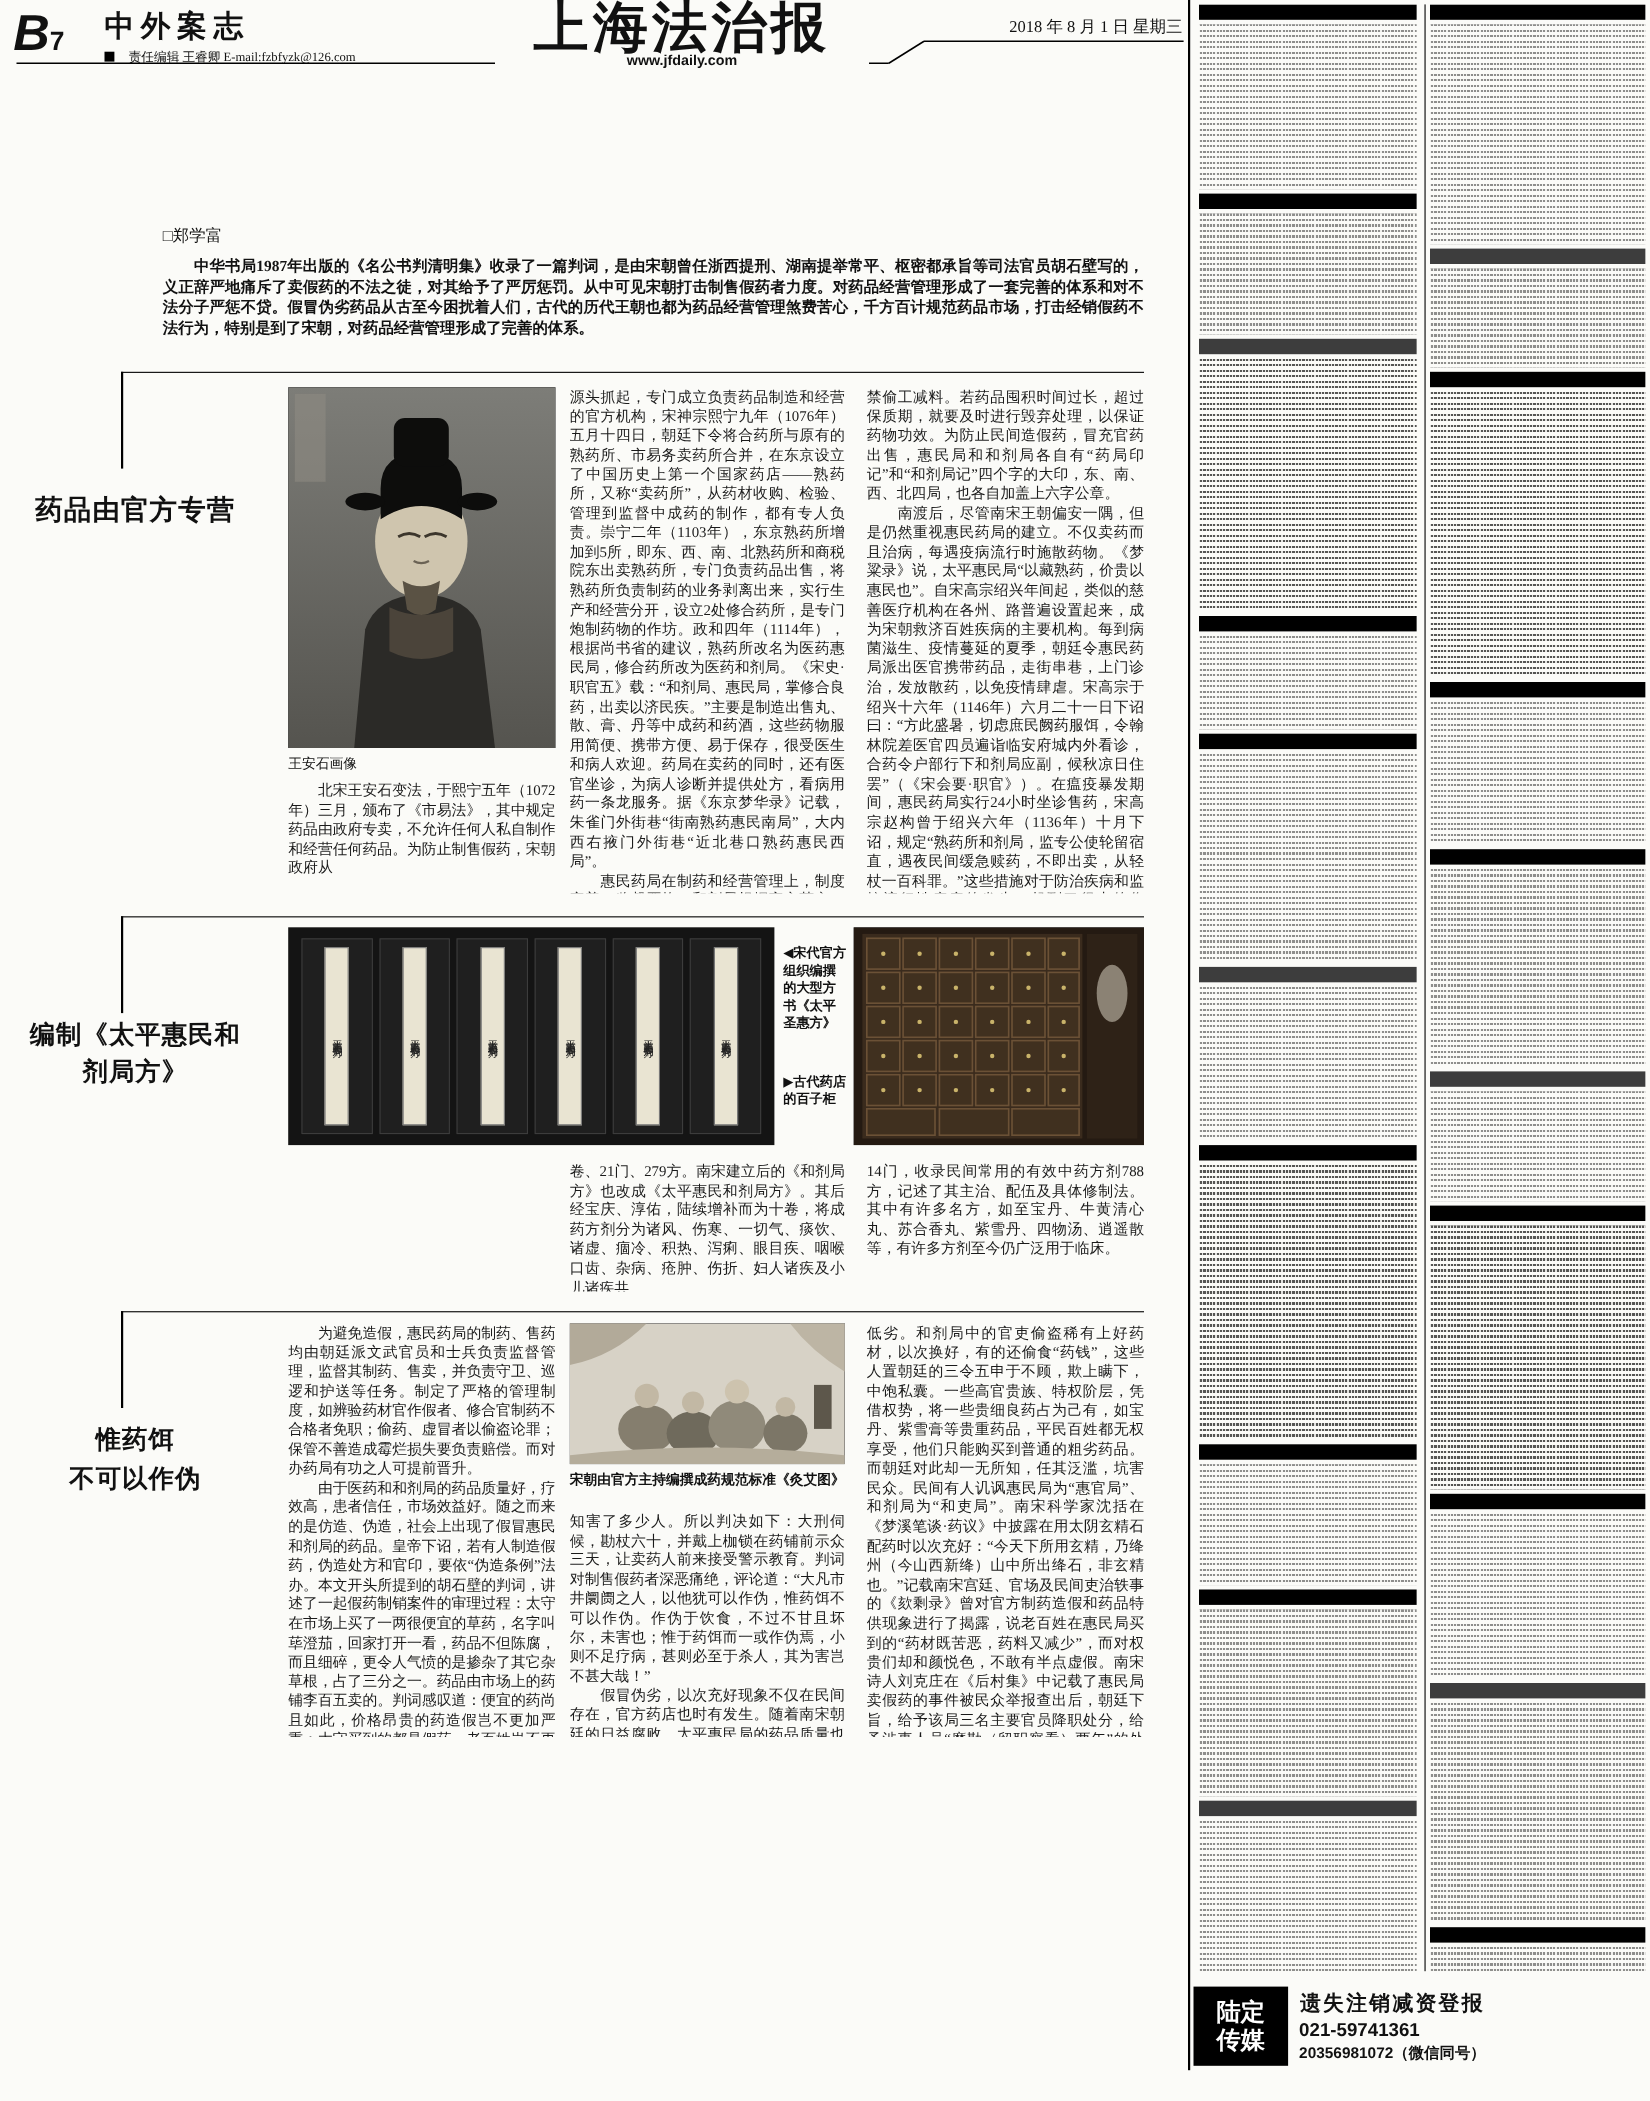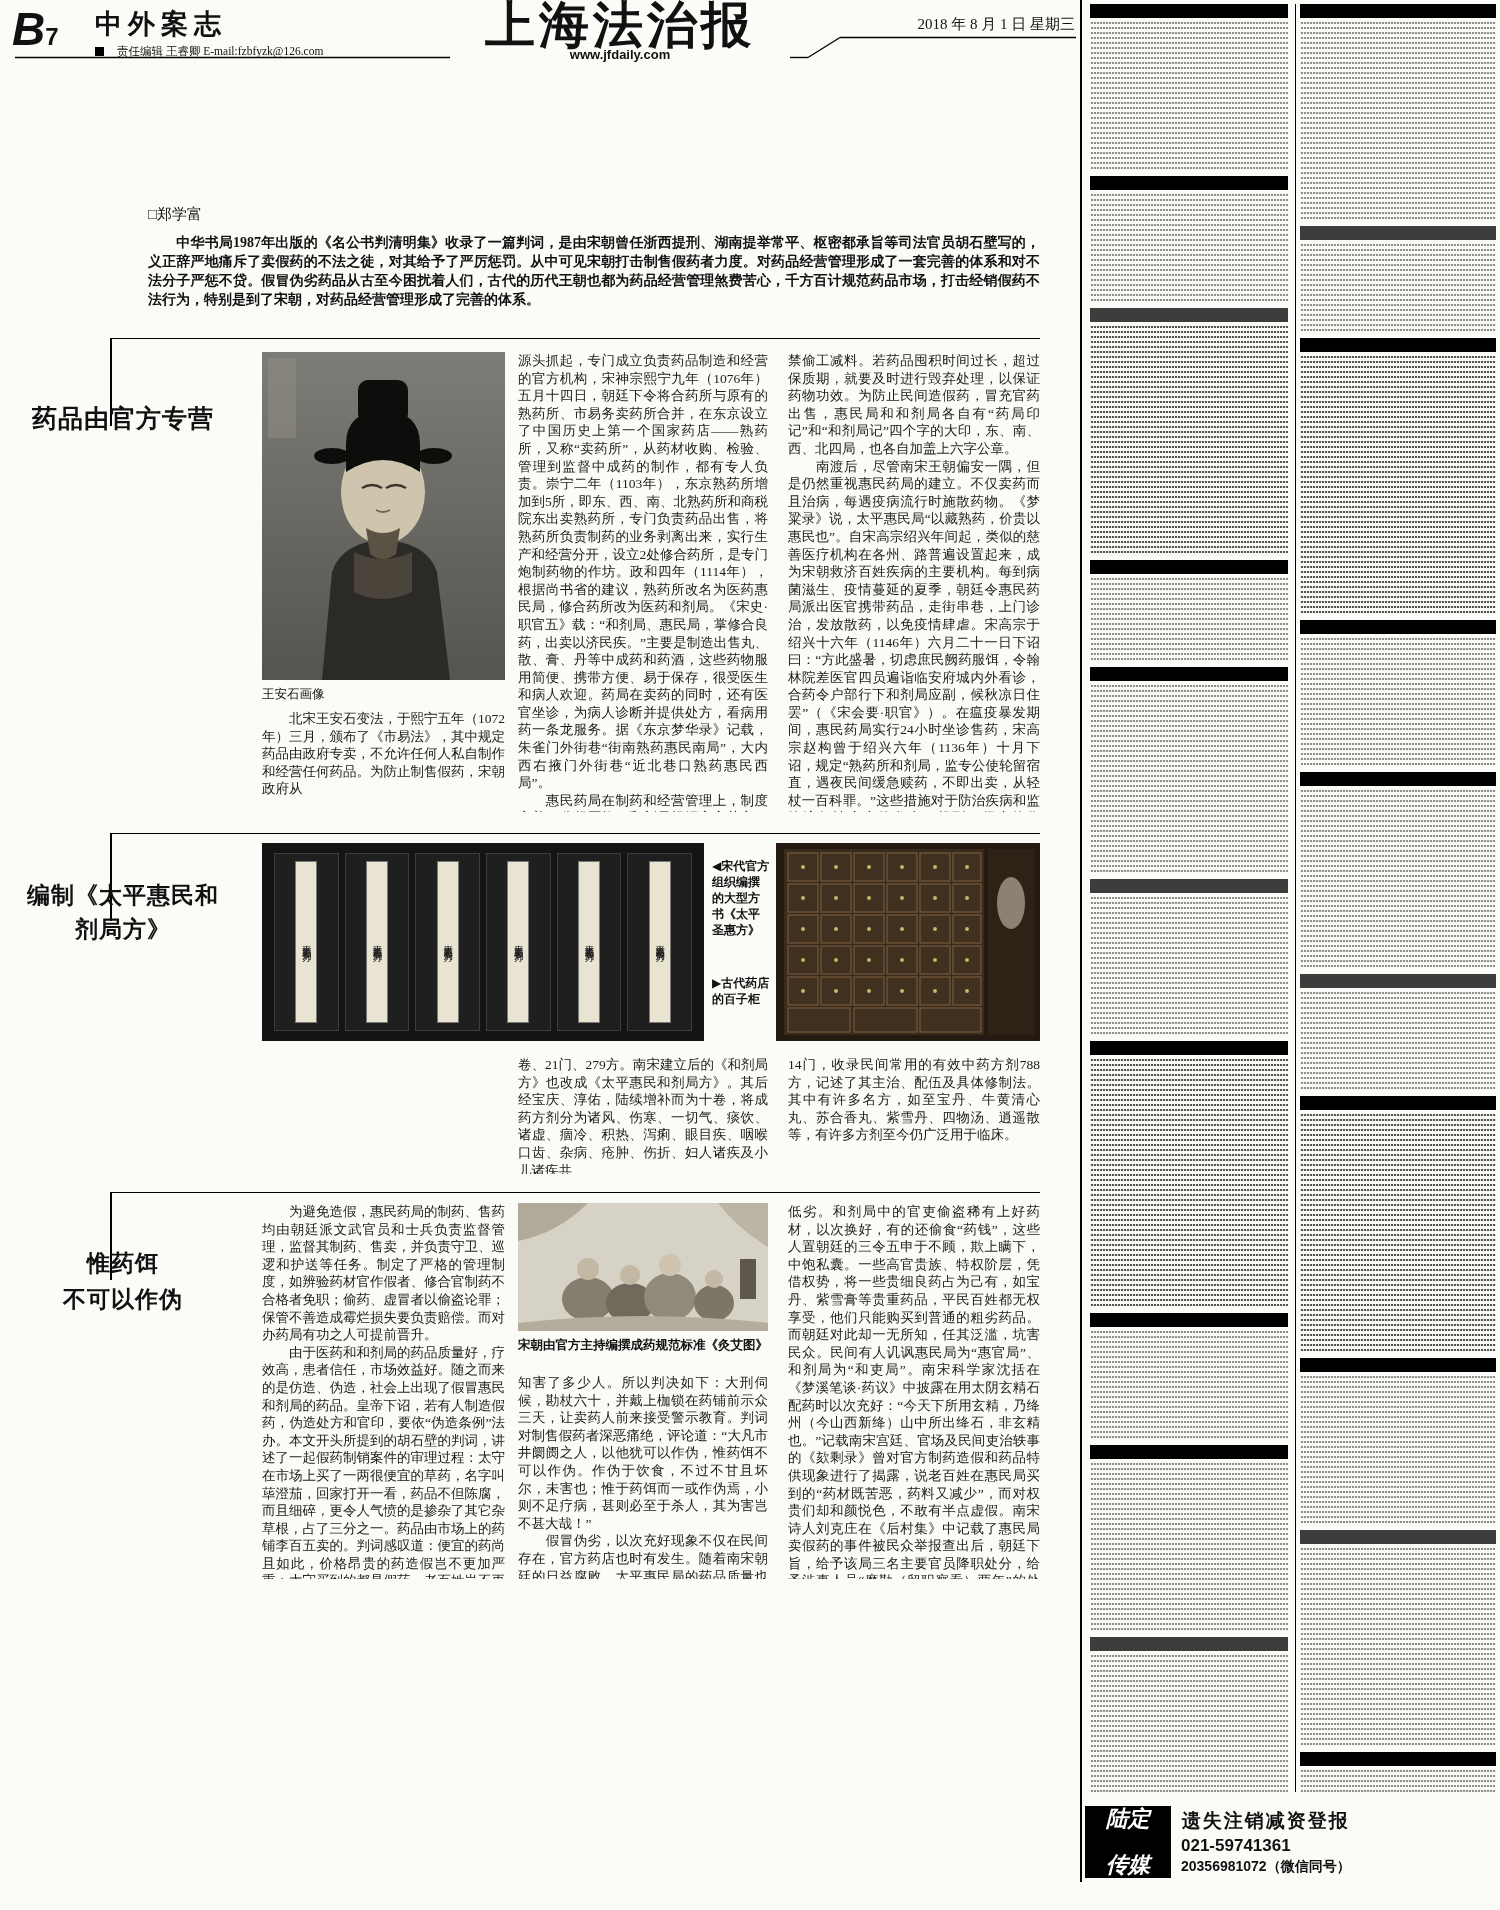--- a/index.html
+++ b/index.html
@@ -22,21 +22,21 @@
   
   .headline{
     font-family:"Liberation Sans","DejaVu Sans",sans-serif;
     font-size:78px;font-weight:900;letter-spacing:1px;white-space:nowrap;color:#000;
   }
   .byline{font-size:15px;}
   .intro{font-size:14px;font-weight:bold;line-height:19px;text-align:justify;white-space:pre-line;}
   
   .sect-rule{border-top:1.5px solid #000;}
   .sect-tick{width:1.5px;background:#000;}
-  .sect-title{font-size:25px;font-weight:bold;text-align:center;letter-spacing:1px;}
+  .sect-title{font-size:25px;font-weight:bold;text-align:center;letter-spacing:1px;margin-top:45px;}
   .sect-title.sm{font-size:23px;}
   .body-text{
     font-size:13.5px;line-height:17.6px;text-align:justify;
     white-space:pre-line;overflow:hidden;color:#1a1a1a;
   }
   .img-caption{font-size:12.5px;}
   .img-caption.b{font-weight:bold;text-align:center;line-height:16px;}
   .narrow-caption{font-size:12px;font-weight:bold;line-height:16px;}
   
   .photo{overflow:hidden;background:#222;}
@@ -58,21 +58,21 @@
       repeating-linear-gradient(90deg, rgba(251,251,248,0.9) 0 1px, rgba(251,251,248,0) 1px 3px),
       repeating-linear-gradient(180deg, #8e8e8c 0 2px, #fbfbf8 2px 5px);
   }
   .sim.dark{
     background:
       repeating-linear-gradient(90deg, rgba(251,251,248,0.85) 0 1px, rgba(251,251,248,0) 1px 3px),
       repeating-linear-gradient(180deg, #555553 0 2px, #fbfbf8 2px 5px);
   }
   
   .bottom-ad{display:flex;gap:10px;align-items:stretch;font-family:"Liberation Sans","DejaVu Sans",sans-serif;}
-  .ad-logo{width:86px;background:#000;color:#fff;display:flex;flex-direction:column;align-items:center;justify-content:space-between;font-size:22px;font-weight:bold;line-height:1.2;font-style:italic;}
+  .ad-logo{width:86px;background:#000;color:#fff;display:flex;flex-direction:column;align-items:center;justify-content:center;font-size:22px;font-weight:bold;line-height:1.2;}
   .ad-lines{display:flex;flex-direction:column;justify-content:center;gap:2px;}
   .ad-l1{font-size:19px;font-weight:700;letter-spacing:2px;text-align:center;}
   .ad-l2{font-size:17px;font-weight:bold;}
   .ad-l3{font-size:14px;font-weight:bold;}
 </style>
 </head>
 <body>
 
 <div id="paper">
 

